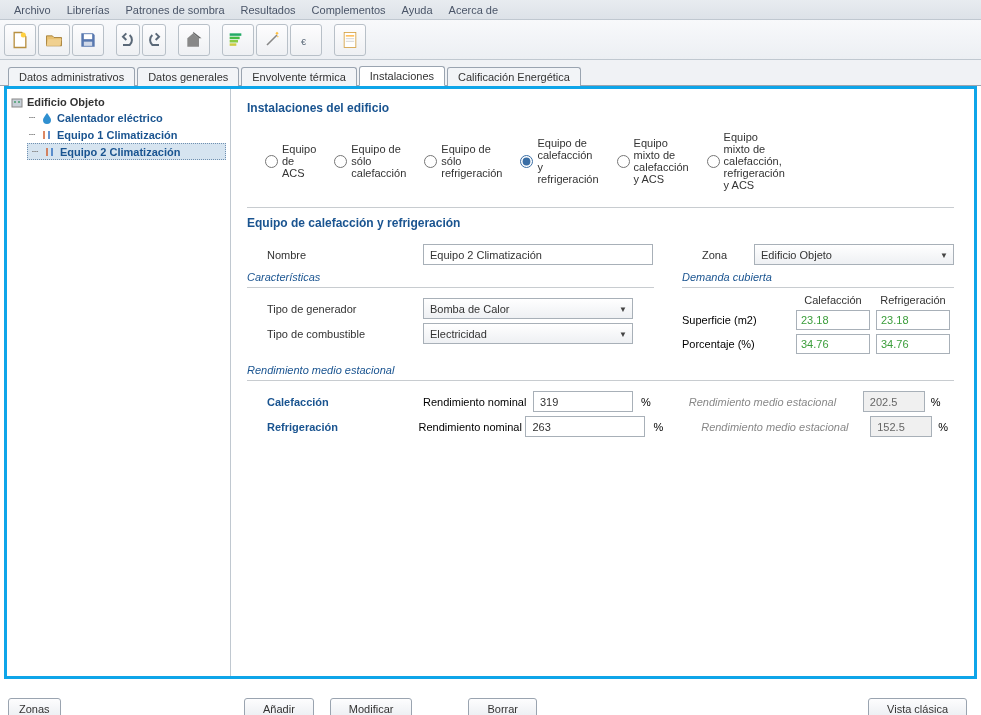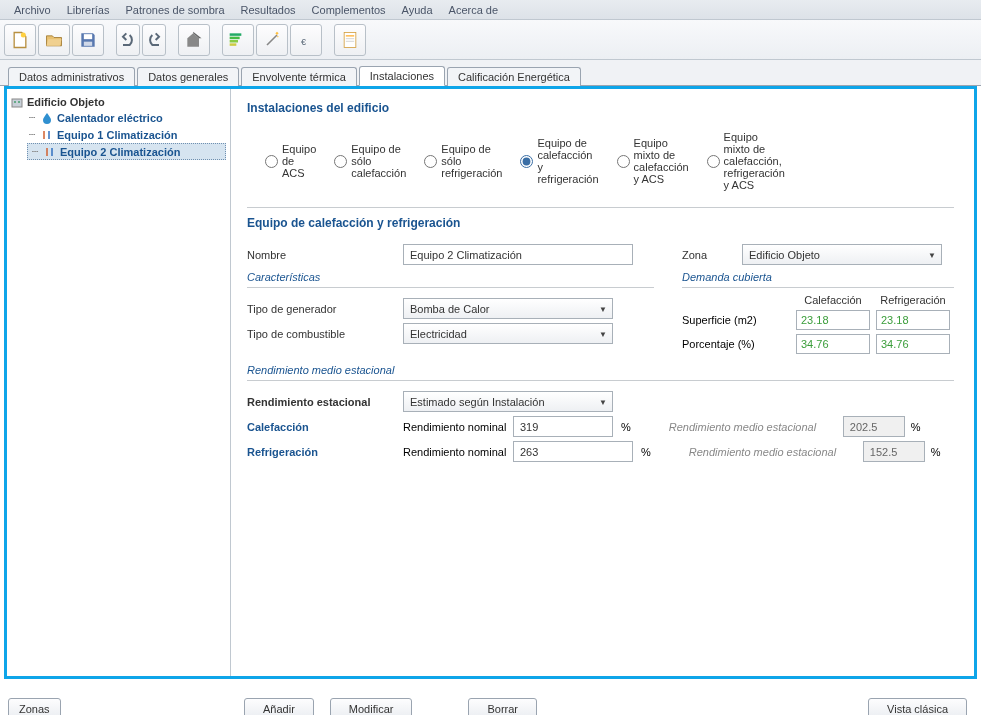--- a/index.html
+++ b/index.html
@@ -36,21 +36,21 @@
 .icon-mini { width: 12px; height: 12px; display:inline-block; }
 
 
 .section-title { color: #1a5490; font-size: 12px; font-weight: bold; margin: 8px 0 10px 0; }
 .radio-row { display: flex; align-items: center; gap: 4px; margin: 6px 0 10px 18px; color: #333; }
 .radio-col { display: flex; flex-direction: row; }
 .radio-columns { display: flex; gap: 180px; }
 hr.sep { border: none; border-top: 1px solid #c8ccd0; margin: 6px 0; }
 
 .form-row { display: flex; align-items: center; margin: 4px 0; }
-.form-label { width: 156px; color: #333; }
+.form-label { width: 156px; color: #333; margin-left: 20px; }
 .form-label.bold { font-weight: bold; }
 .form-label.link { color: #1a5490; font-weight: bold; cursor: pointer; }
 .text-input { border: 1px solid #a8b0b8; background: #fff; height: 21px; padding: 0 6px; color: #333; }
 .text-input.ro { background: #f0f0f0; color: #666; }
 .select { border: 1px solid #a8b0b8; background: linear-gradient(#fff,#eef0f3); height: 21px; padding: 0 20px 0 6px; color: #333; appearance: none; position: relative; }
 .select-wrap { position: relative; display: inline-block; }
 .select-wrap::after { content: '▼'; position: absolute; right: 6px; top: 50%; transform: translateY(-50%); font-size: 8px; color: #444; pointer-events:none; }
 
 .fieldset { margin-top: 6px; }
 .fieldset-legend { color: #1a5490; font-style: italic; margin-bottom: 4px; }
@@ -287,24 +287,20 @@
             </div>
           </div>
         </div>
       </div>
     </div>
 
     <div class="fieldset" style="margin-top:10px">
       <div class="fieldset-legend">Rendimiento medio estacional</div>
       <div class="fieldset-box">
         <div class="form-row">
-          <div class="form-label bold">Rendimiento estacional</div>
-          <span class="select-wrap"><select class="select" style="width:210px"><option>Estimado según Instalación</option></select></span>
-        </div>
-        <div class="form-row">
           <div class="form-label link">Calefacción</div>
           <div style="width:110px">Rendimiento nominal</div>
           <input class="text-input" style="width: 100px;" value="319">
           <span style="margin:0 8px">%</span>
           <div style="width:174px;font-style:italic;color:#888;margin-left:30px">Rendimiento medio estacional</div>
           <input class="text-input ro" style="width: 62px;" readonly="" value="202.5">
           <span style="margin:0 6px">%</span>
         </div>
         <div class="form-row">
           <div class="form-label link">Refrigeración</div>

